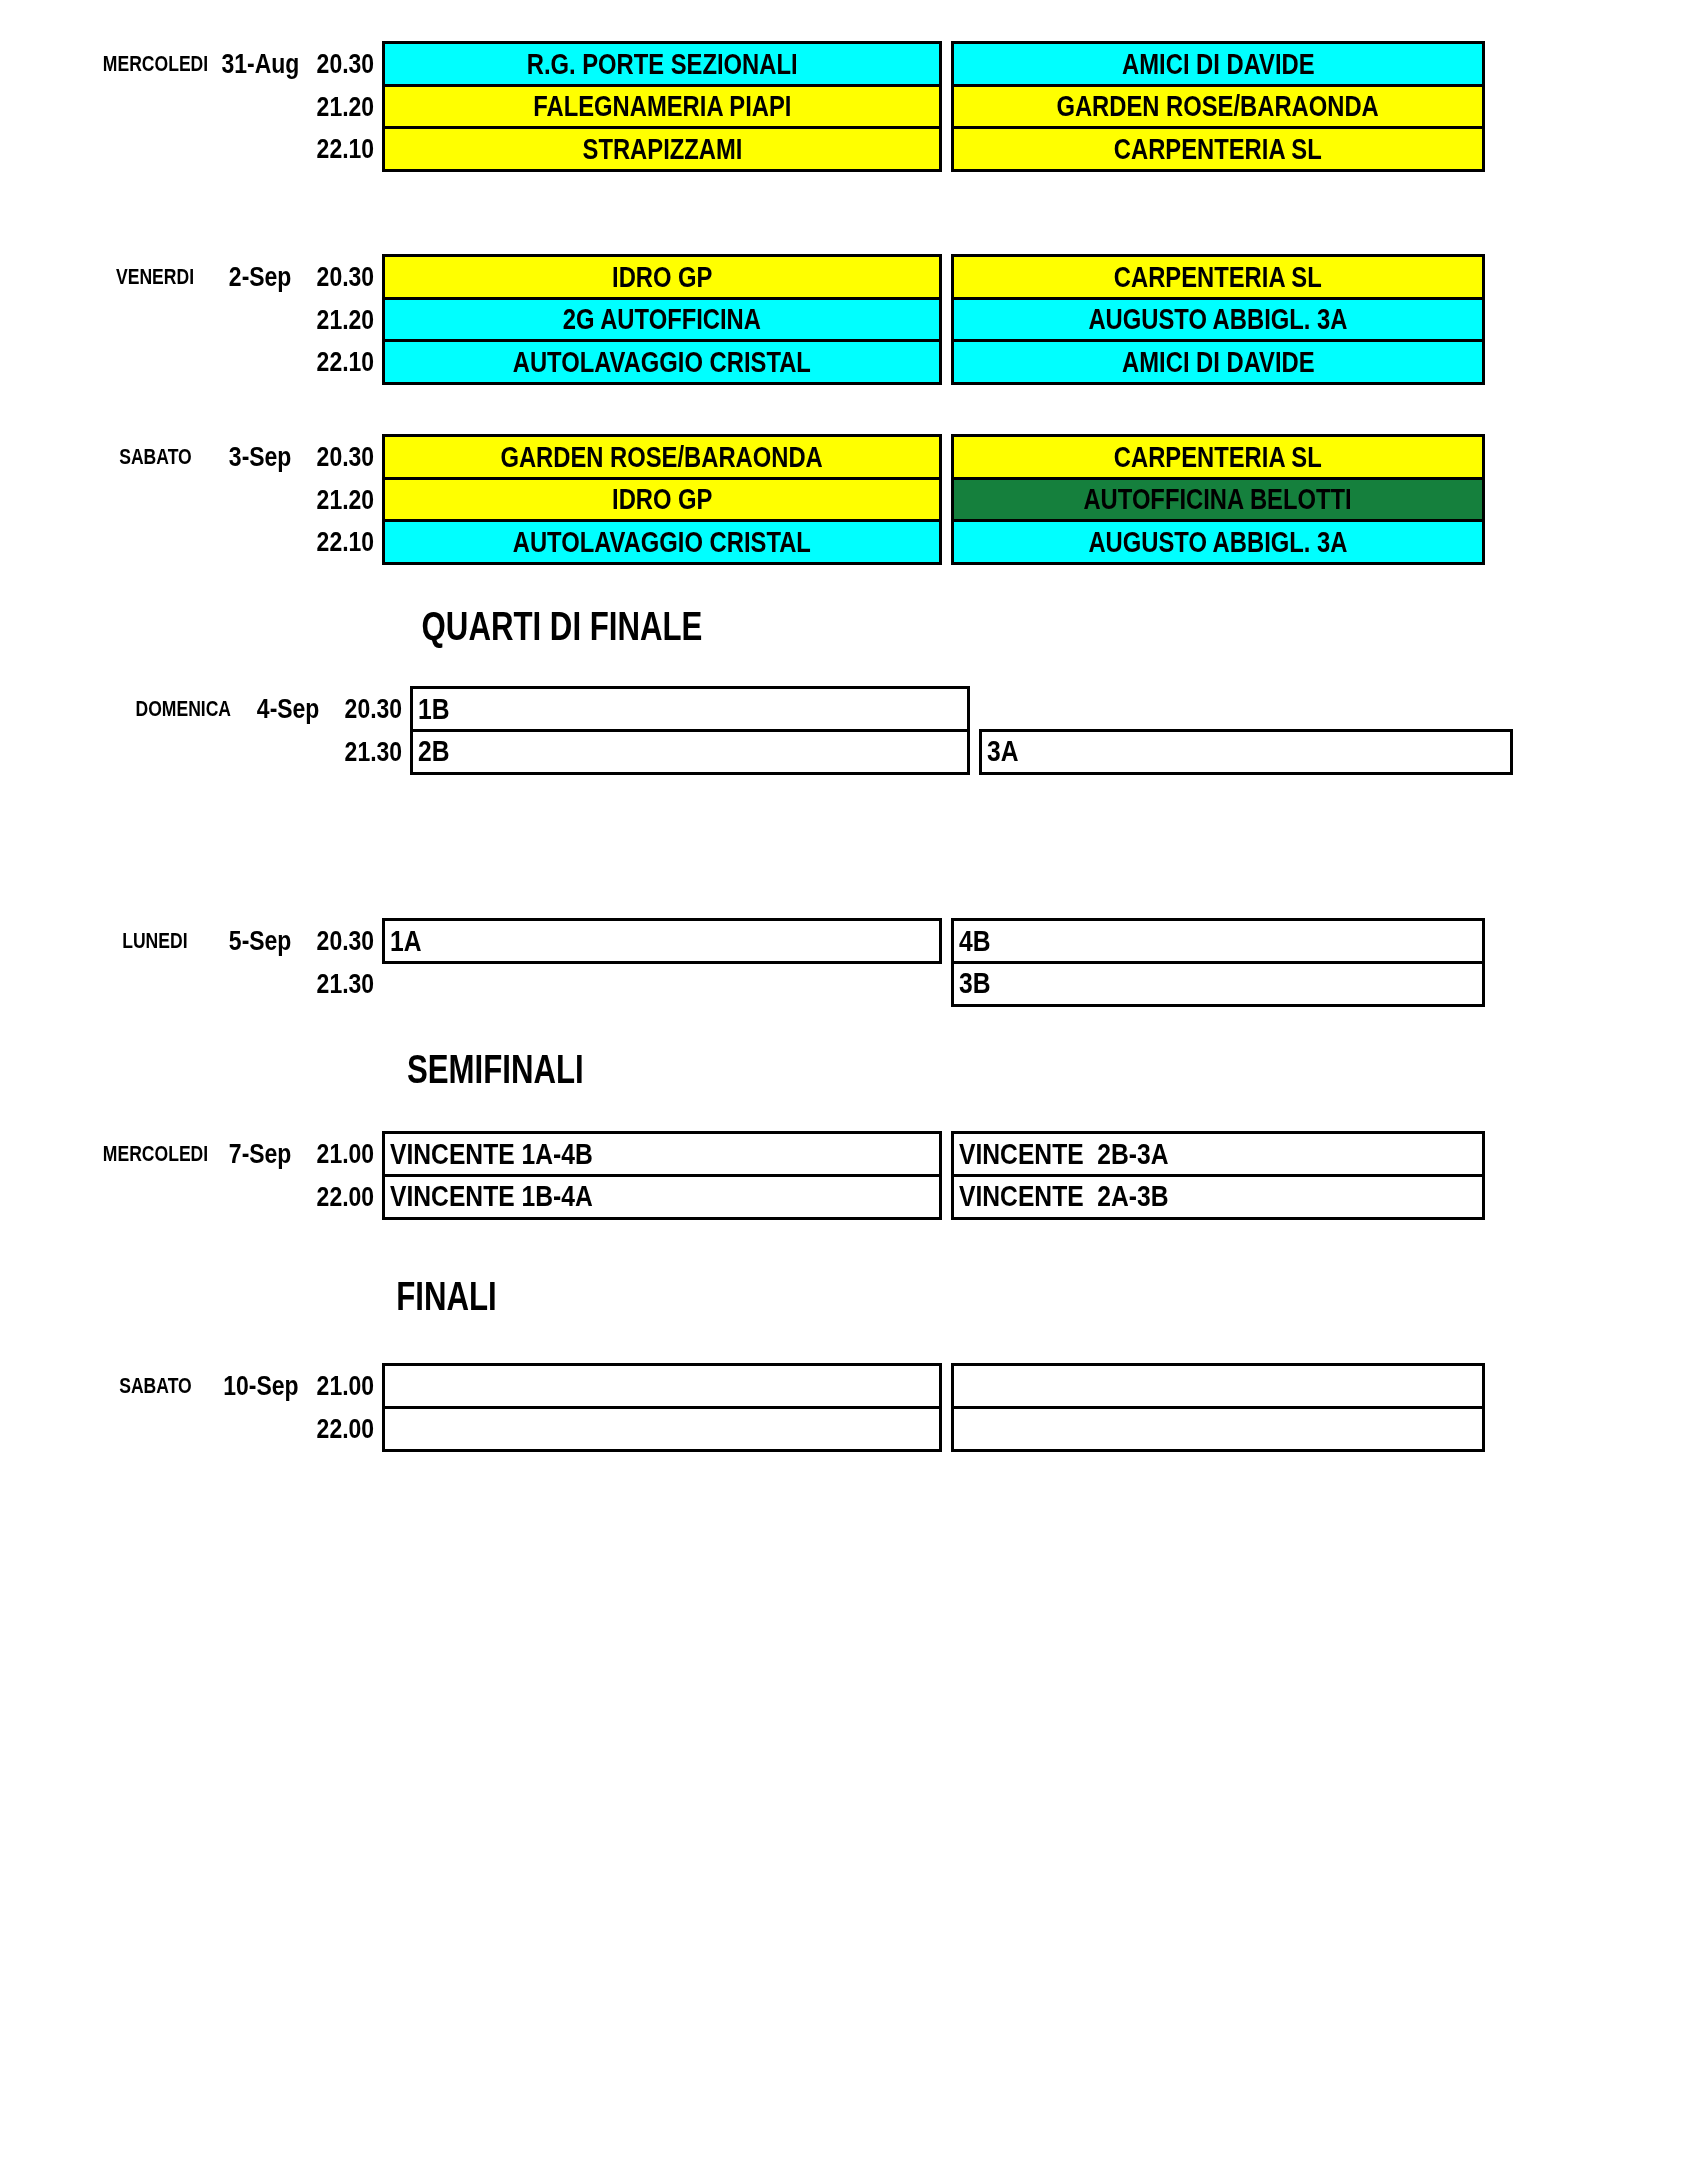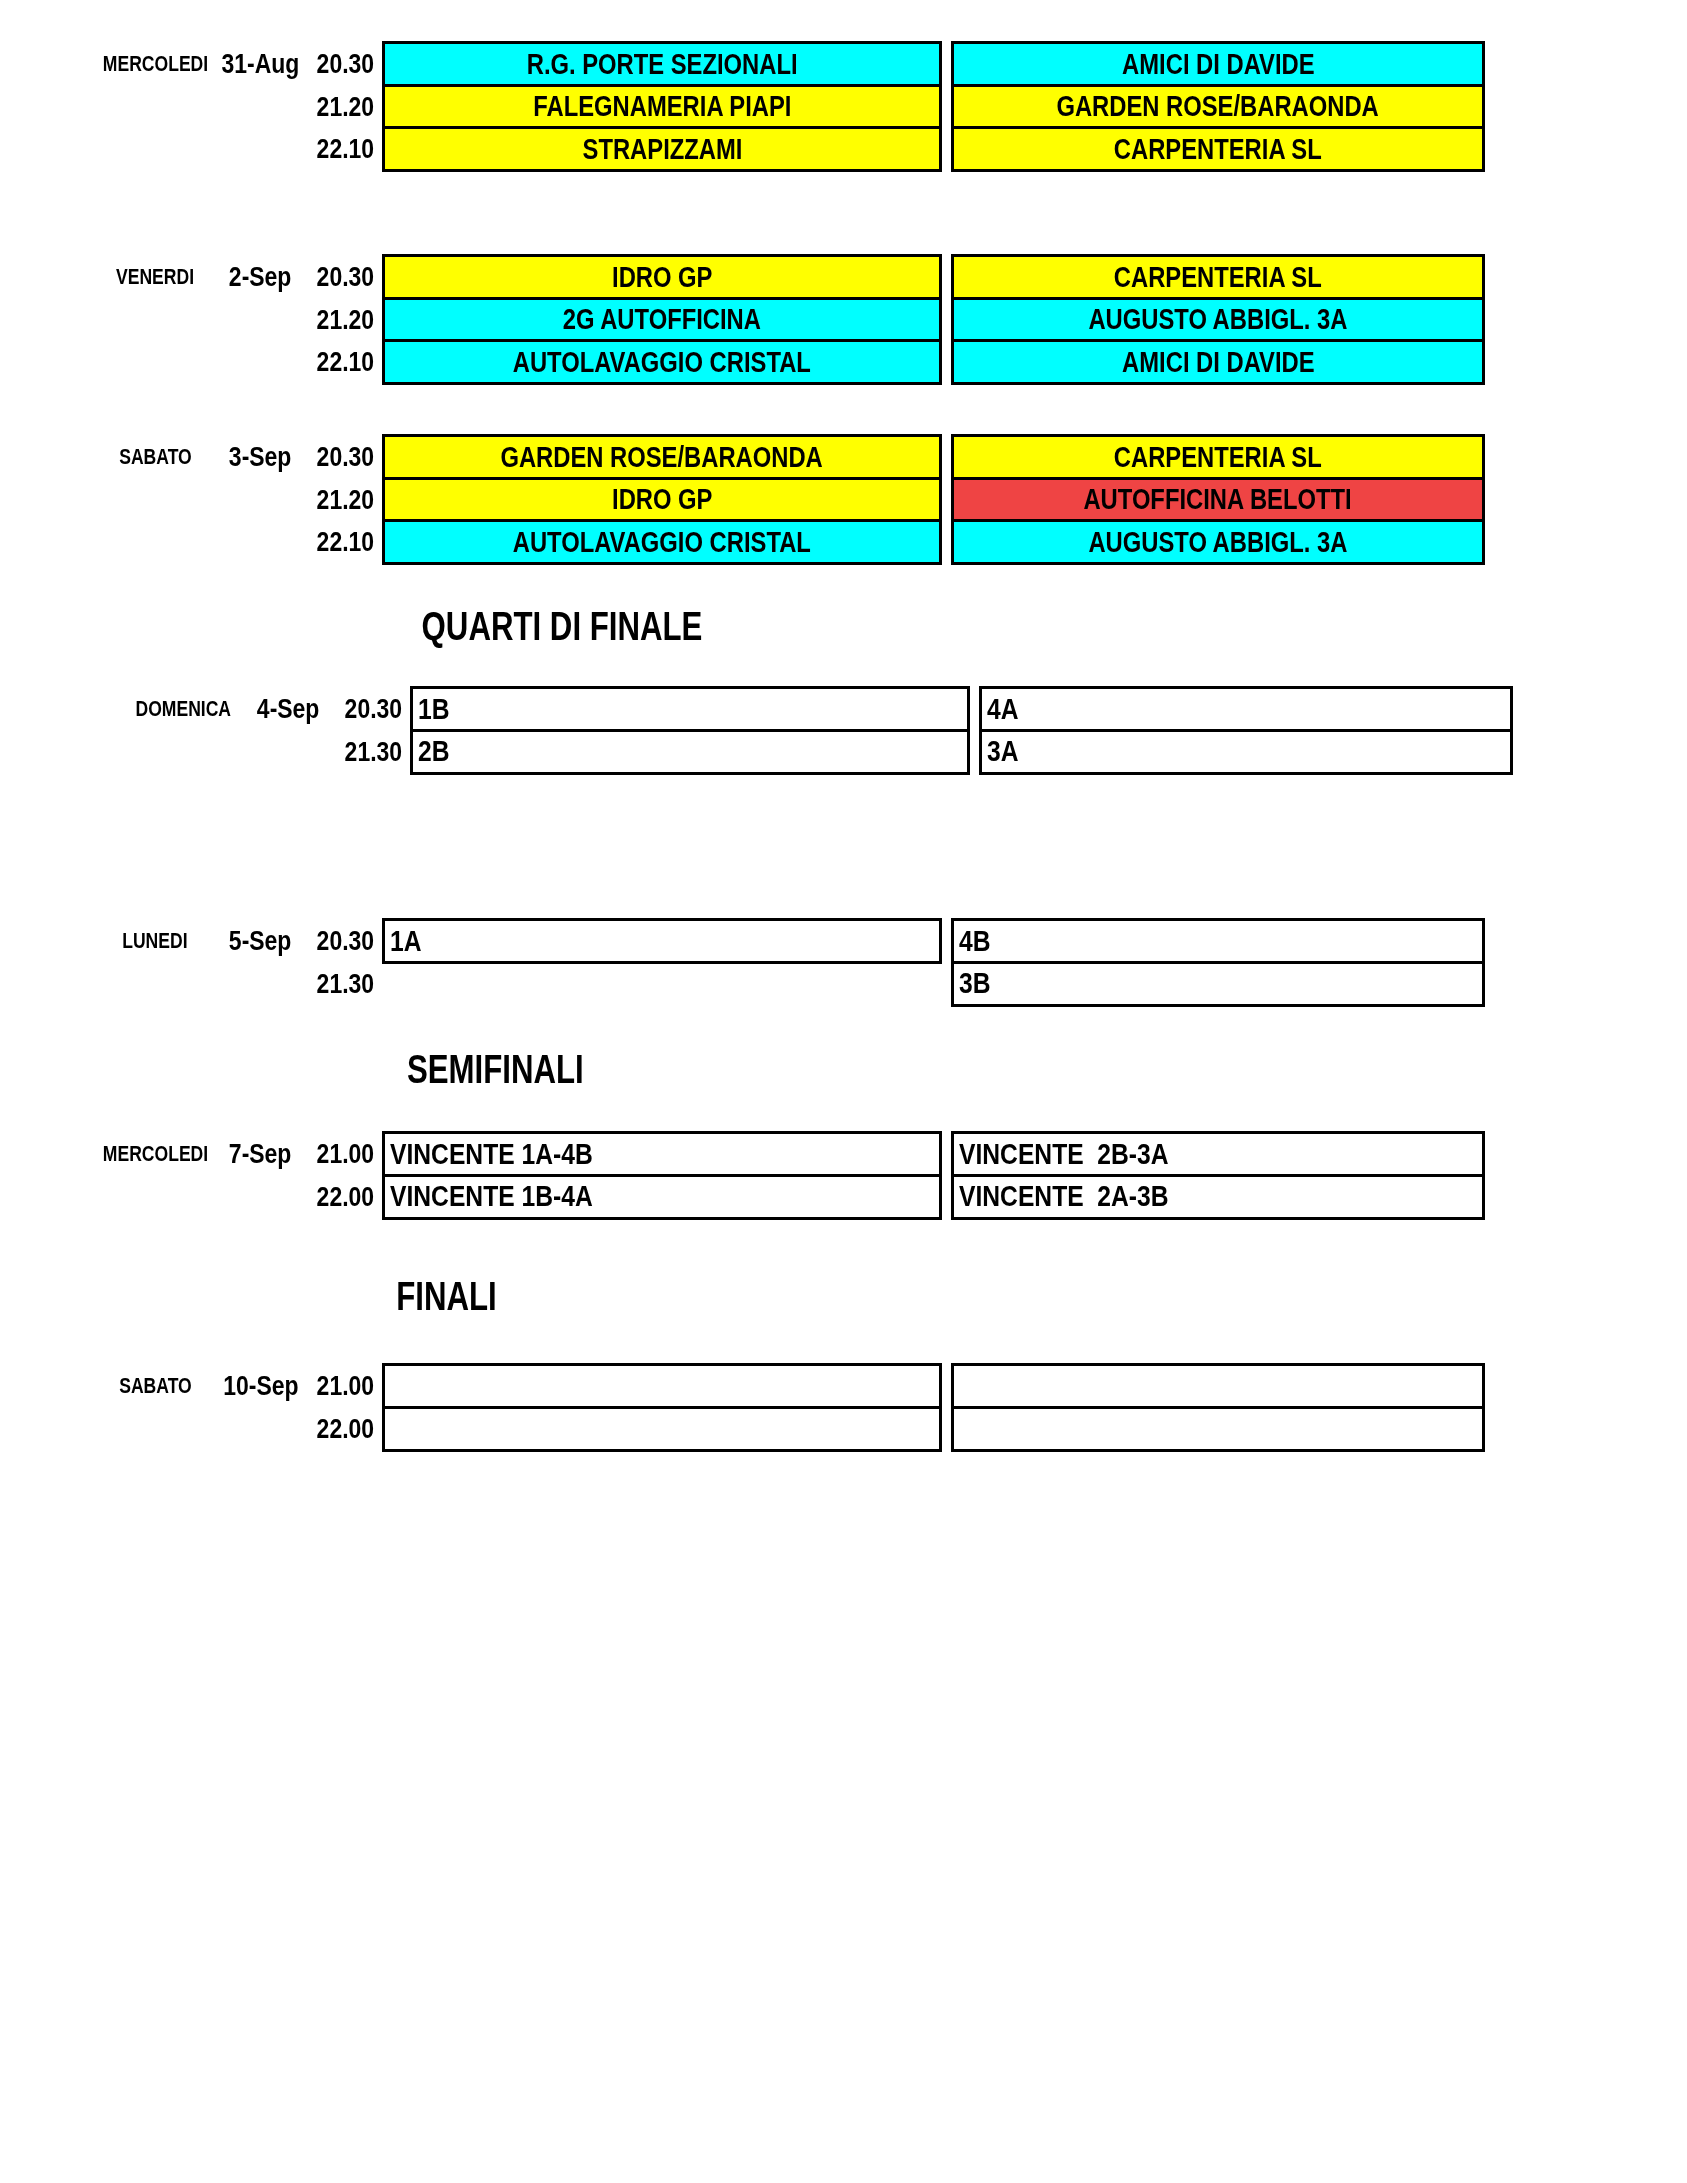--- a/index.html
+++ b/index.html
@@ -153,21 +153,21 @@
           <span class="tx">CARPENTERIA SL</span>
         </div>
     </div>
     <div class="row">
       <div class="time">
           <span class="tx">21.20</span>
         </div>
       <div class="cell cell-home" style="background-color: rgb(255, 255, 0);">
           <span class="tx">IDRO GP</span>
         </div>
-      <div class="cell cell-away" style="background-color: #ef4444;">
+      <div class="cell cell-away" style="background-color: #15803d;">
           <span class="tx">AUTOFFICINA BELOTTI</span>
         </div>
     </div>
     <div class="row">
       <div class="time">
           <span class="tx">22.10</span>
         </div>
       <div class="cell cell-home" style="background-color: rgb(0, 255, 255);">
           <span class="tx">AUTOLAVAGGIO CRISTAL</span>
         </div>
@@ -188,23 +188,20 @@
         </div>
       <div class="date">
           <span class="tx">4-Sep</span>
         </div>
       <div class="time">
           <span class="tx">20.30</span>
         </div>
       <div class="cell cell-home" style="background-color: rgb(255, 255, 255);">
           <span class="tx">1B</span>
         </div>
-      <div class="cell cell-away" style="background-color: rgb(255, 255, 255);">
-          <span class="tx">4A</span>
-        </div>
     </div>
     <div class="row">
       <div class="time">
           <span class="tx">21.30</span>
         </div>
       <div class="cell cell-home" style="background-color: rgb(255, 255, 255);">
           <span class="tx">2B</span>
         </div>
       <div class="cell cell-away" style="background-color: rgb(255, 255, 255); text-align: right;">
           <span class="tx">3A</span>

